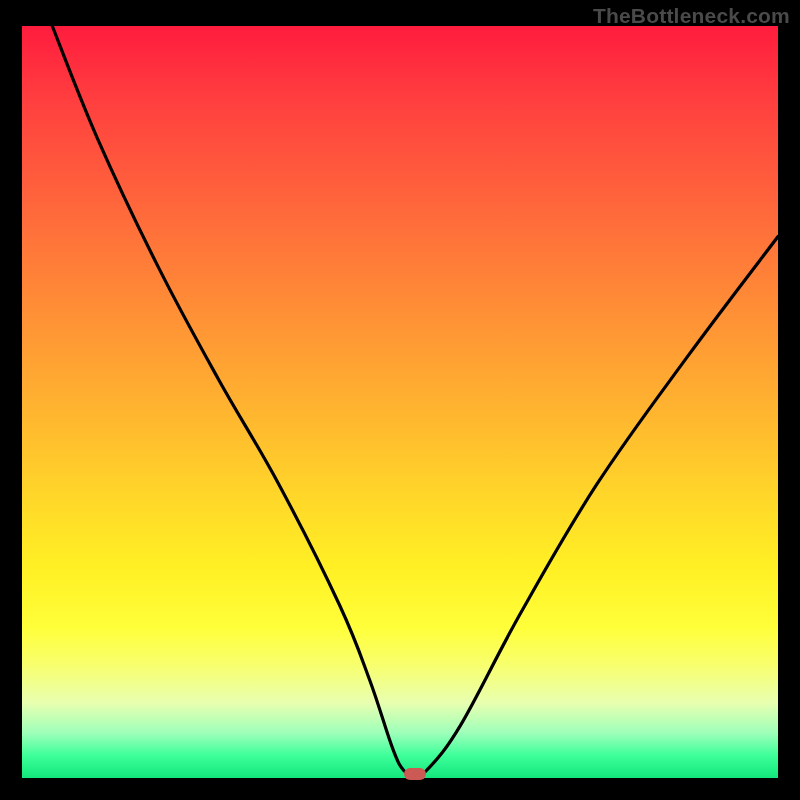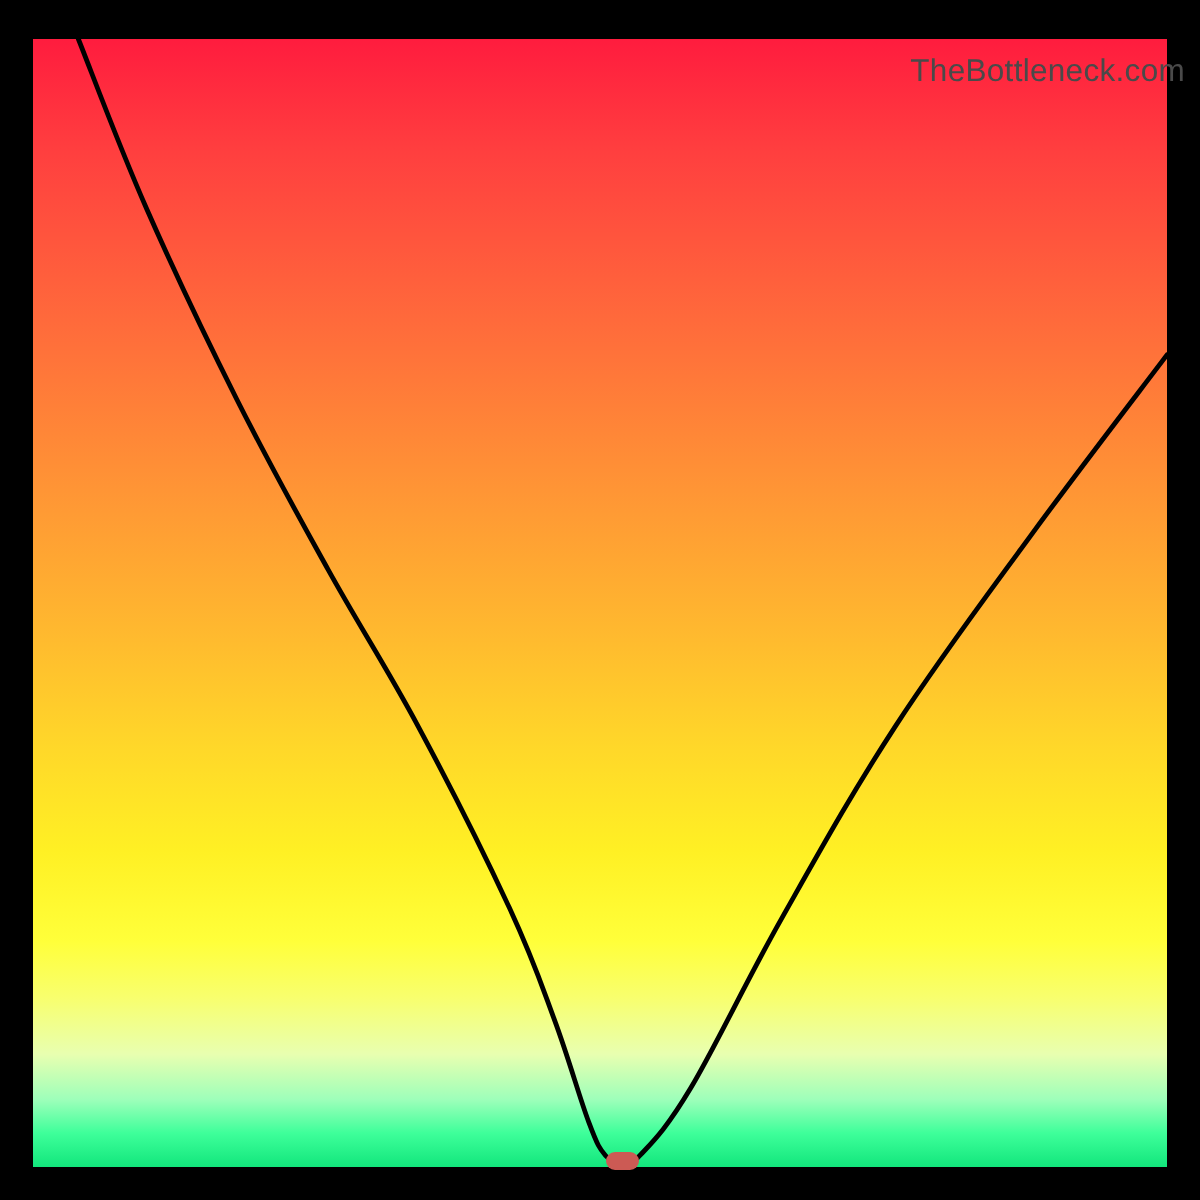--- a/index.html
+++ b/index.html
@@ -16,24 +16,23 @@
     width: 800px;
     height: 800px;
     background: #000;
   }
   .watermark {
     position: absolute;
     top: 4px;
     right: 10px;
     color: #4a4a4a;
     font-size: 21px;
-    font-weight: 400;
+    font-weight: 700;
     letter-spacing: 0.2px;
     z-index: 5;
-    margin-top: 32px;
   }
   .plot {
     position: absolute;
     left: 22px;
     top: 26px;
     width: 756px;
     height: 752px;
     background: linear-gradient(
       to bottom,
       #ff1c3e 0%,

